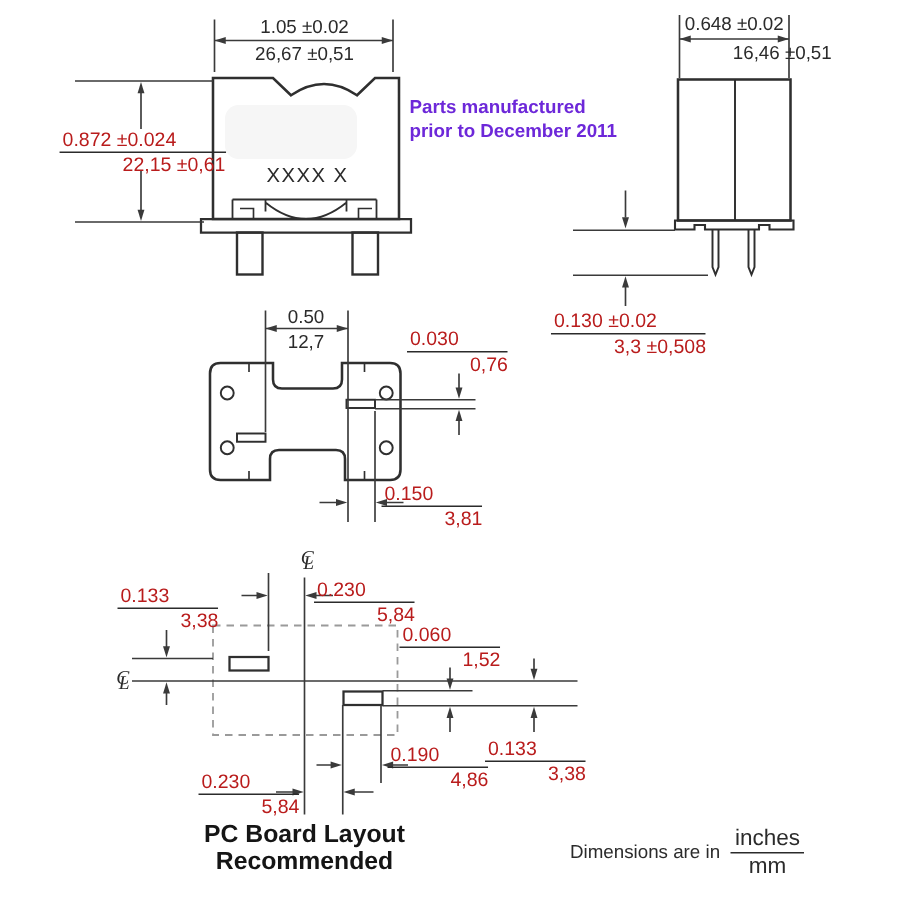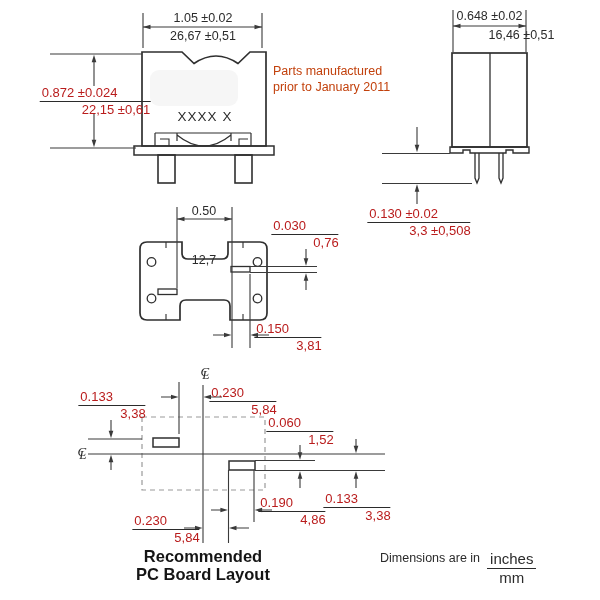--- a/index.html
+++ b/index.html
@@ -5,26 +5,26 @@
   html,body{margin:0;padding:0;background:#fff;}
   #stage{position:relative;width:600px;height:584px;background:#ffffff;overflow:hidden;
          font-family:"Liberation Sans","DejaVu Sans",sans-serif;color:#2b2b2b;}
   #linework{position:absolute;left:0;top:0;}
   .frac{position:absolute;transform:translateX(-50%);text-align:left;font-size:13px;
         line-height:1.06;white-space:nowrap;color:#b91c1c;}
   .frac .num{display:block;border-bottom:1.4px solid #2b2b2b;padding:0 2px 1px 2px;}
   .frac .den{display:block;padding-top:1px;margin-left:42px;}
   .txt{position:absolute;font-size:12.5px;white-space:nowrap;color:#2b2b2b;}
   .txt-c{transform:translateX(-50%);}
-  .note{position:absolute;font-size:12.5px;line-height:15.5px;color:#c2410c;}
+  .note{position:absolute;font-size:12.5px;line-height:15.5px;color:#6d28d9;font-weight:bold;}
   .note span{display:block;}
   .marking{position:absolute;transform:translateX(-50%);font-size:13.5px;letter-spacing:1px;color:#2b2b2b;}
   .title{position:absolute;transform:translateX(-50%);text-align:center;font-weight:bold;
          font-size:16.5px;line-height:1.08;color:#151515;white-space:nowrap;}
-  .units{position:absolute;display:flex;gap:7px;}
+  .units{position:absolute;display:flex;align-items:center;gap:7px;}
   .units .prefix{font-size:12.5px;color:#2b2b2b;white-space:nowrap;}
   .units .ufrac{text-align:center;font-size:15px;line-height:1.06;color:#2b2b2b;}
   .units .ufrac .num{display:block;border-bottom:1.4px solid #2b2b2b;padding:0 3px 1px 3px;}
   .units .ufrac .den{display:block;padding-top:1px;}
   .cl{position:absolute;transform:translateX(-50%);font-family:"Liberation Serif","DejaVu Serif",serif;
       font-style:italic;font-size:13px;color:#2b2b2b;}
   .cl .cl-l{position:relative;margin-left:-7px;top:3px;}
 </style>
 </head>
 <body>
@@ -156,35 +156,35 @@
   <div class="txt txt-c" style="left:203px;top:11px;">1.05 ±0.02</div>
   <div class="txt txt-c" style="left:203px;top:29px;">26,67 ±0,51</div>
 
   <div class="frac" style="left:95px;top:86px;">
     <span class="num">0.872 ±0.024</span>
     <span class="den">22,15 ±0,61</span>
   </div>
 
   <div class="note" style="left:273px;top:64px;">
     <span>Parts manufactured</span>
-    <span>prior to January 2011</span>
+    <span>prior to December 2011</span>
   </div>
 
   <div class="marking" style="left:205px;top:109px;">XXXX X</div>
 
   <div class="txt txt-c" style="left:489.5px;top:9px;">0.648 ±0.02</div>
   <div class="txt txt-c" style="left:489.5px;top:28px;margin-left:32px;">16,46 ±0,51</div>
 
   <div class="frac" style="left:419px;top:207px;">
     <span class="num">0.130 ±0.02</span>
     <span class="den">3,3 ±0,508</span>
   </div>
 
   <div class="txt txt-c" style="left:204px;top:204px;">0.50</div>
-  <div class="txt txt-c" style="left:204px;top:221px;margin-top:32px;">12,7</div>
+  <div class="txt txt-c" style="left:204px;top:221px;">12,7</div>
 
   <div class="frac" style="left:305px;top:219px;">
     <span class="num">0.030</span>
     <span class="den">0,76</span>
   </div>
 
   <div class="frac" style="left:288px;top:322px;">
     <span class="num">0.150</span>
     <span class="den">3,81</span>
   </div>
@@ -220,22 +220,22 @@
     <span class="num">0.190</span>
     <span class="den">4,86</span>
   </div>
 
   <div class="frac" style="left:166px;top:514px;">
     <span class="num">0.230</span>
     <span class="den">5,84</span>
   </div>
 
   <div class="title" style="left:203px;top:548px;">
+    <span style="display:block;">PC Board Layout</span>
     <span style="display:block;">Recommended</span>
-    <span style="display:block;">PC Board Layout</span>
   </div>
 
   <div class="units" style="left:380px;top:551px;">
     <span class="prefix">Dimensions are in</span>
     <span class="ufrac">
       <span class="num">inches</span>
       <span class="den">mm</span>
     </span>
   </div>
 

